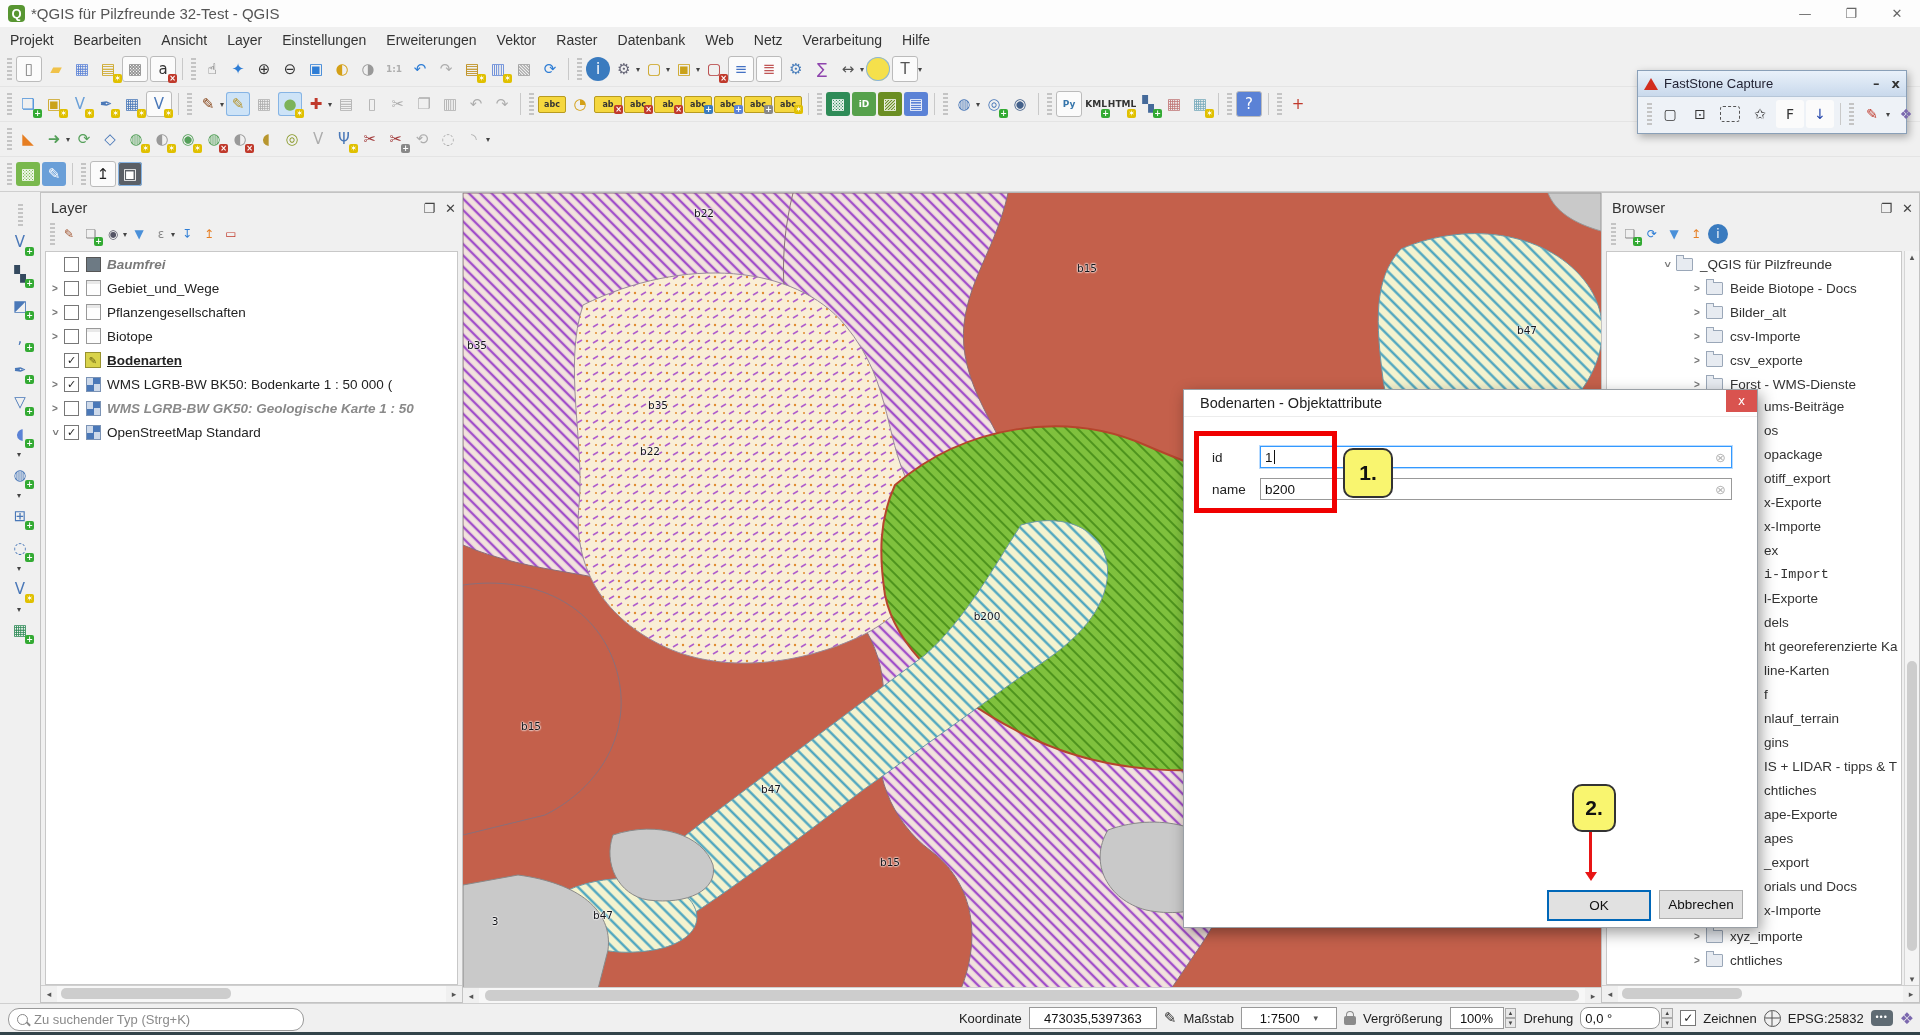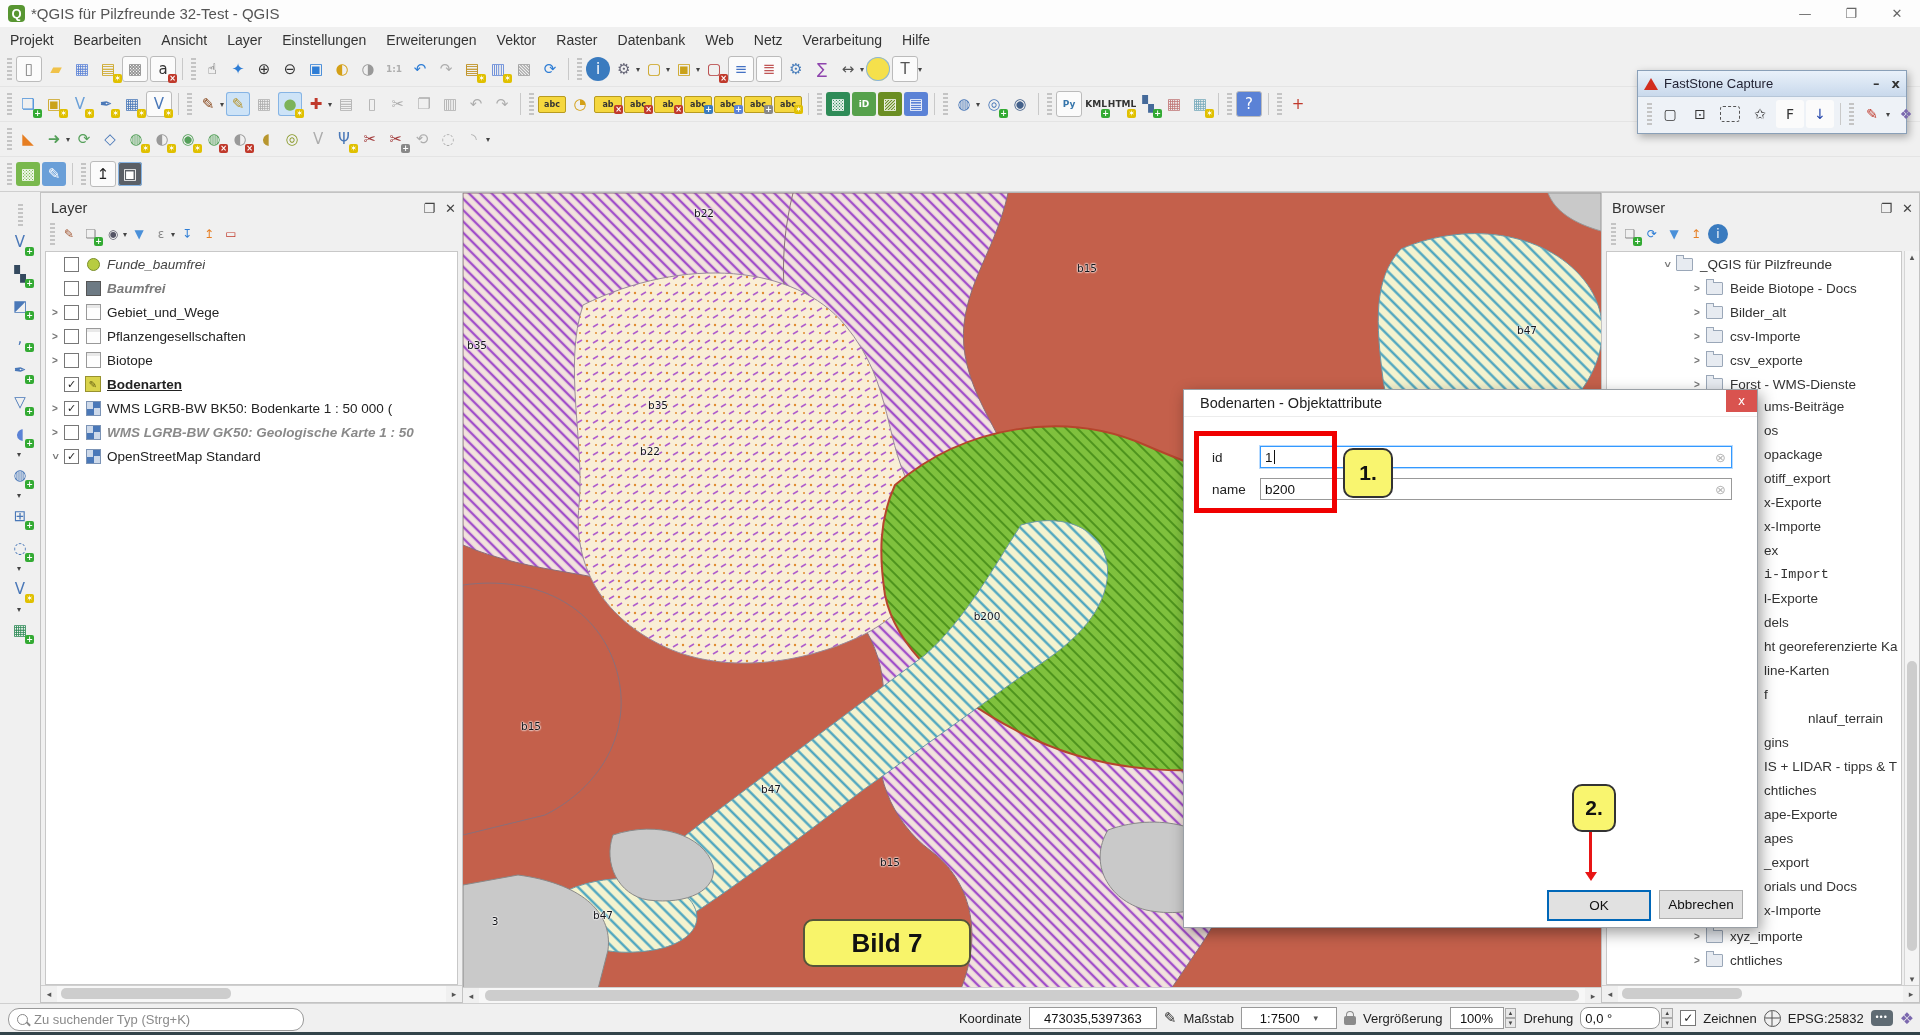--- a/index.html
+++ b/index.html
@@ -375,28 +375,20 @@
           <span class="tbtn" title="manage-map-themes" style="color: rgb(85, 85, 102);">◉</span>
           <span class="ddm">▾</span>
           <span class="tbtn" title="filter-legend" style="color: rgb(74, 144, 217);">▼</span>
           <span class="tbtn" title="filter-by-expression" style="color: rgb(136, 136, 136);">ε</span>
           <span class="ddm">▾</span>
           <span class="tbtn" title="expand-all" style="color: rgb(46, 125, 213);">↧</span>
           <span class="tbtn" title="collapse-all" style="color: rgb(230, 126, 34);">↥</span>
           <span class="tbtn" title="remove-layer" style="color: rgb(192, 57, 43);">▭</span>
         </div>
       <div class="dock-body" id="layer-list">
-          <div class="lrow">
-            <span class="chev"></span>
-            <span class="cbox"></span>
-            <span class="swatch">
-              <span class="sw-point-circle"></span>
-            </span>
-            <span class="ltext st-italic">Funde_baumfrei</span>
-          </div>
           <div class="lrow">
             <span class="chev"></span>
             <span class="cbox"></span>
             <span class="swatch">
               <span class="sw-square-gray"></span>
             </span>
             <span class="ltext st-italic-bold-gray">Baumfrei</span>
           </div>
           <div class="lrow">
             <span class="chev">&gt;</span>
@@ -507,21 +499,20 @@
           <span class="maplabel" style="left: 14px; top: 152px;">b35</span>
           <span class="maplabel" style="left: 195px; top: 212px;">b35</span>
           <span class="maplabel" style="left: 187px; top: 258px;">b22</span>
           <span class="maplabel" style="left: 524px; top: 423px;">b200</span>
           <span class="maplabel" style="left: 68px; top: 533px;">b15</span>
           <span class="maplabel" style="left: 308px; top: 596px;">b47</span>
           <span class="maplabel" style="left: 427px; top: 669px;">b15</span>
           <span class="maplabel" style="left: 140px; top: 722px;">b47</span>
           <span class="maplabel" style="left: 32px; top: 728px;">3</span>
         </div>
-      <div id="bild-label">Bild 7</div>
       <div class="hscroll">
         <span class="harrow">◂</span>
           <span class="htrack">
             <span class="hthumb" style="left:6px;right:6px;"></span>
           </span>
           <span class="harrow">▸</span>
       </div>
     </div>
 
     <div id="browser-panel" class="dock">
@@ -577,21 +568,21 @@
           <div class="brow-frag" style="top: 219px;">otiff_export</div>
           <div class="brow-frag" style="top: 243px;">x-Exporte</div>
           <div class="brow-frag" style="top: 267px;">x-Importe</div>
           <div class="brow-frag" style="top: 291px;">ex</div>
           <div class="brow-frag" style="top: 315px; font-family: Liberation Mono, monospace;">i-Import</div>
           <div class="brow-frag" style="top: 339px;">l-Exporte</div>
           <div class="brow-frag" style="top: 363px;">dels</div>
           <div class="brow-frag" style="top: 387px;">ht georeferenzierte Ka</div>
           <div class="brow-frag" style="top: 411px;">line-Karten</div>
           <div class="brow-frag" style="top: 435px;">f</div>
-          <div class="brow-frag" style="top: 459px; margin-left: 44px;">nlauf_terrain</div>
+          <div class="brow-frag" style="top: 459px;">nlauf_terrain</div>
           <div class="brow-frag" style="top: 483px;">gins</div>
           <div class="brow-frag" style="top: 507px;">IS + LIDAR - tipps &amp; T</div>
           <div class="brow-frag" style="top: 531px;">chtliches</div>
           <div class="brow-frag" style="top: 555px;">ape-Exporte</div>
           <div class="brow-frag" style="top: 579px;">apes</div>
           <div class="brow-frag" style="top: 603px;">_export</div>
           <div class="brow-frag" style="top: 627px;">orials und Docs</div>
           <div class="brow-frag" style="top: 651px;">x-Importe</div>
           <div class="brow" style="padding-left: 81px; position: absolute; left: 0px; right: 0px; top: 672px;">
             <span class="chev">&gt;</span>

